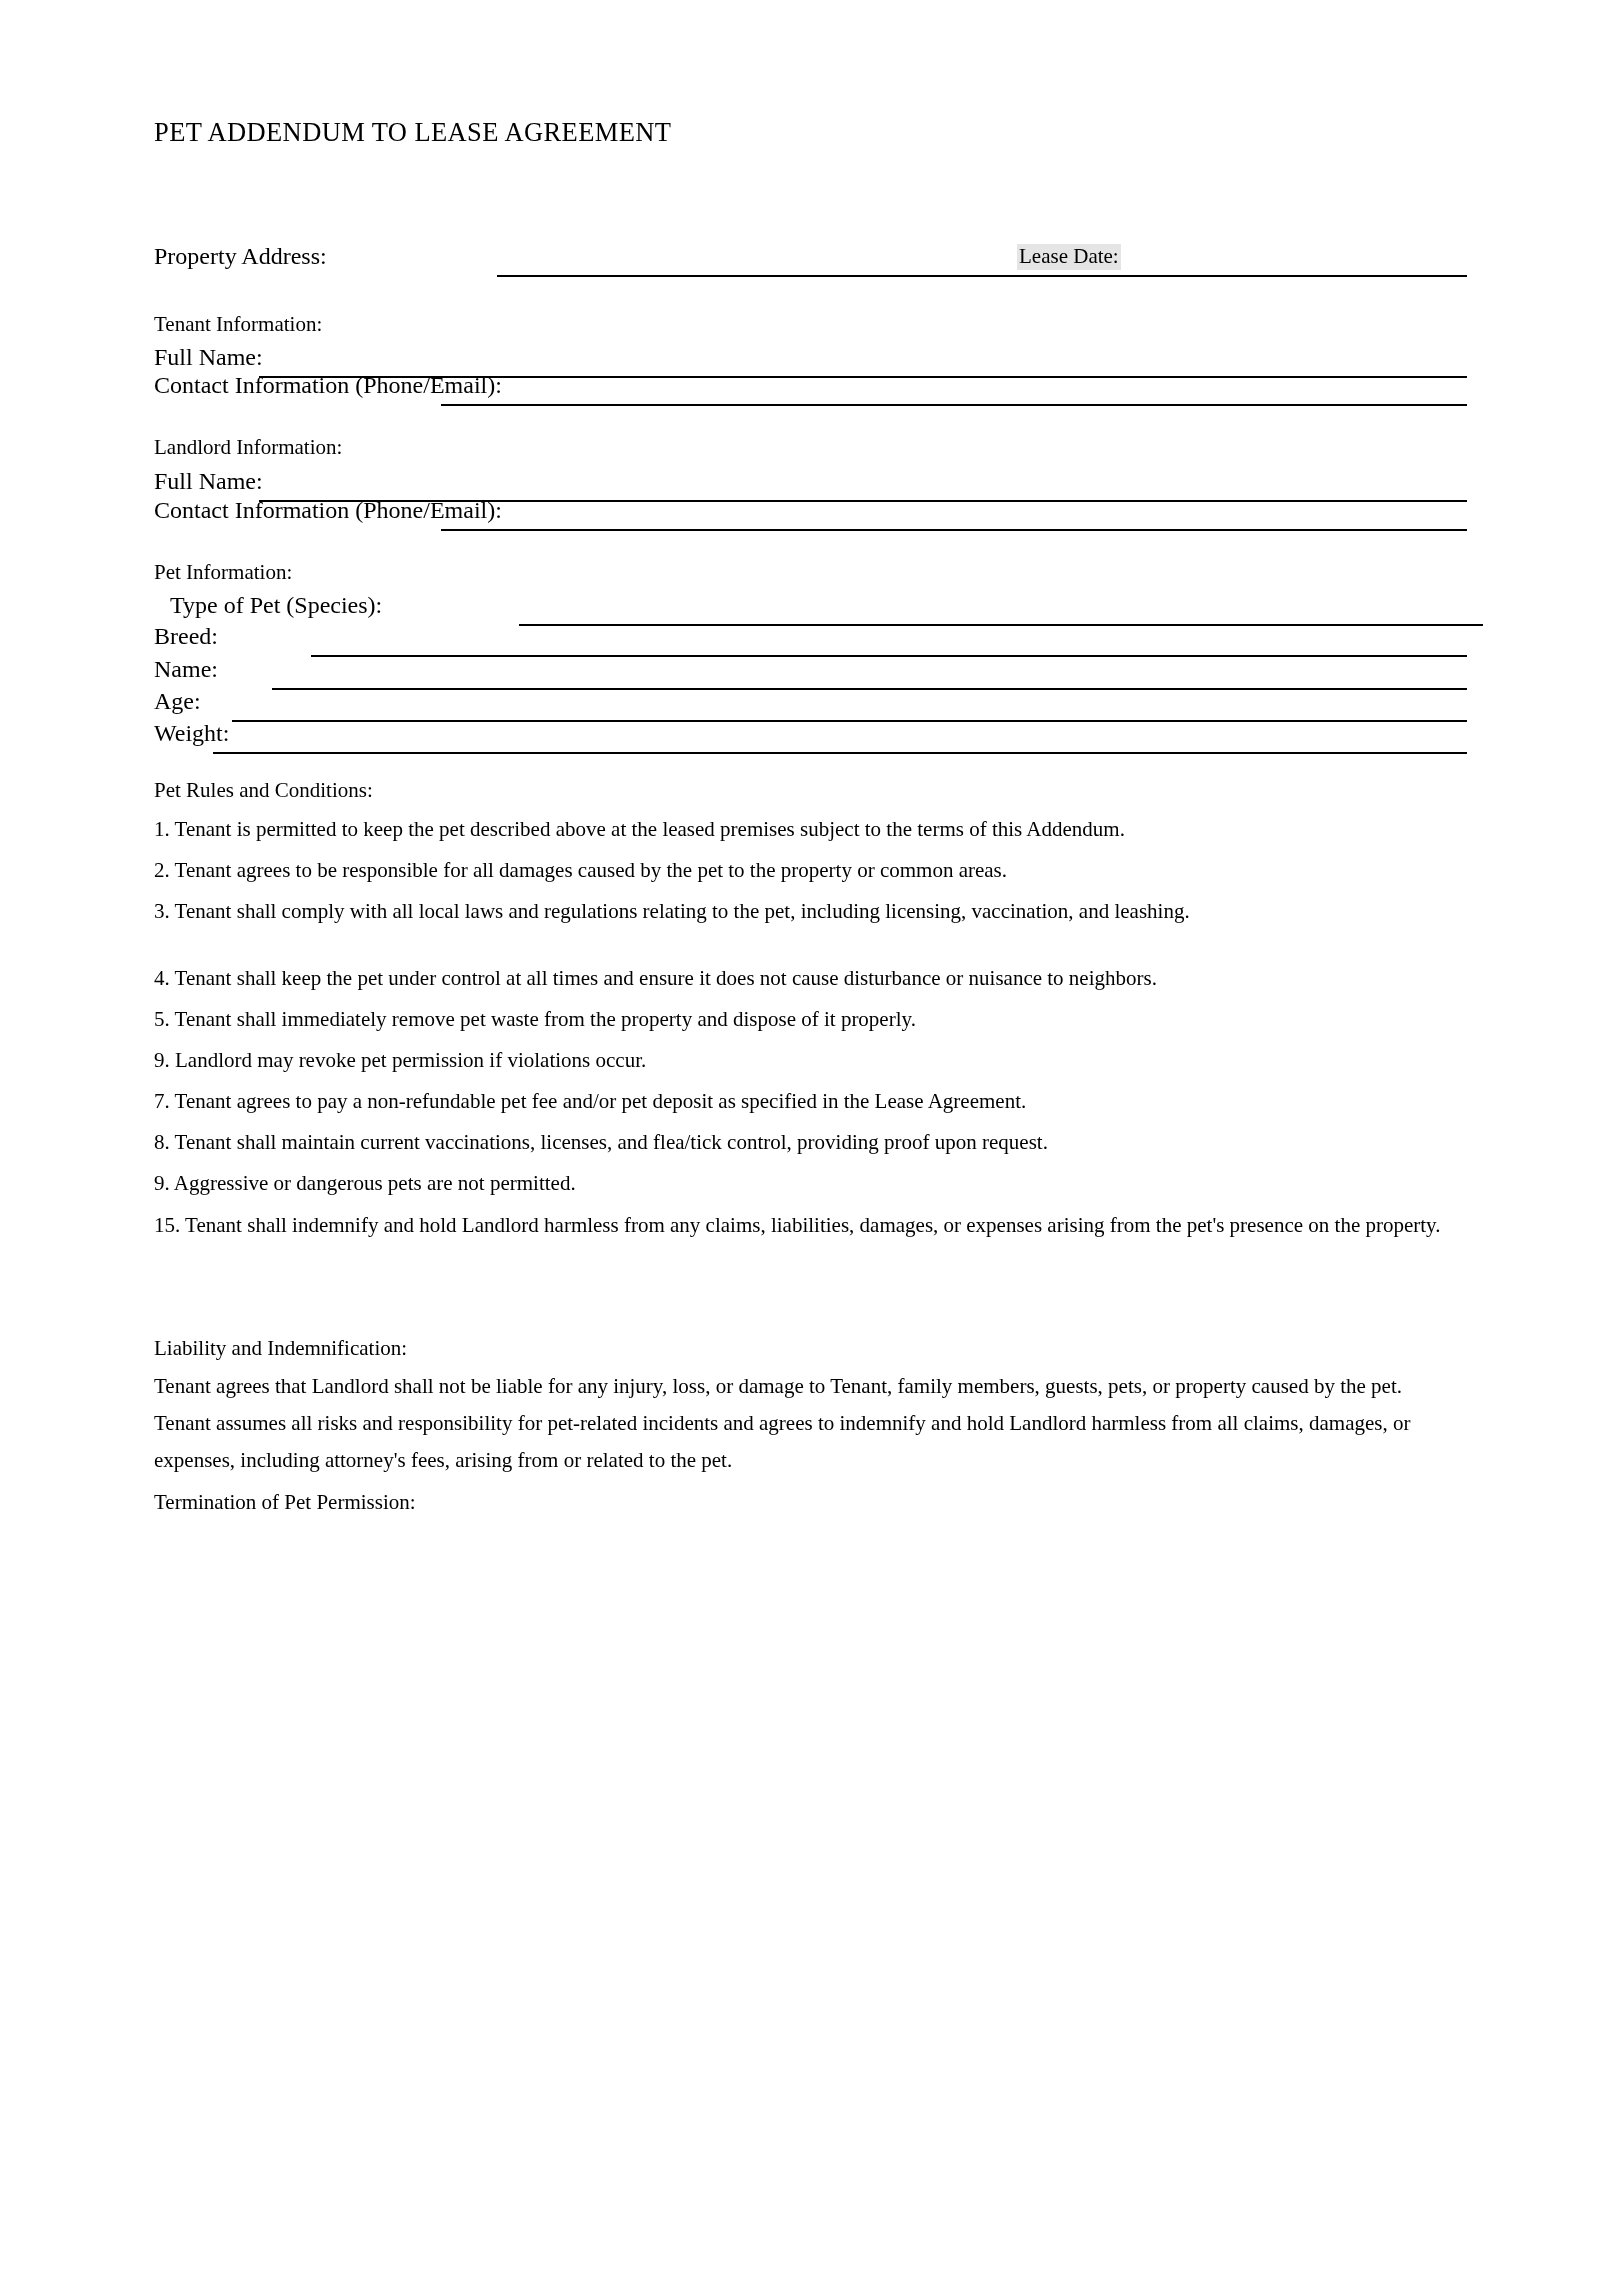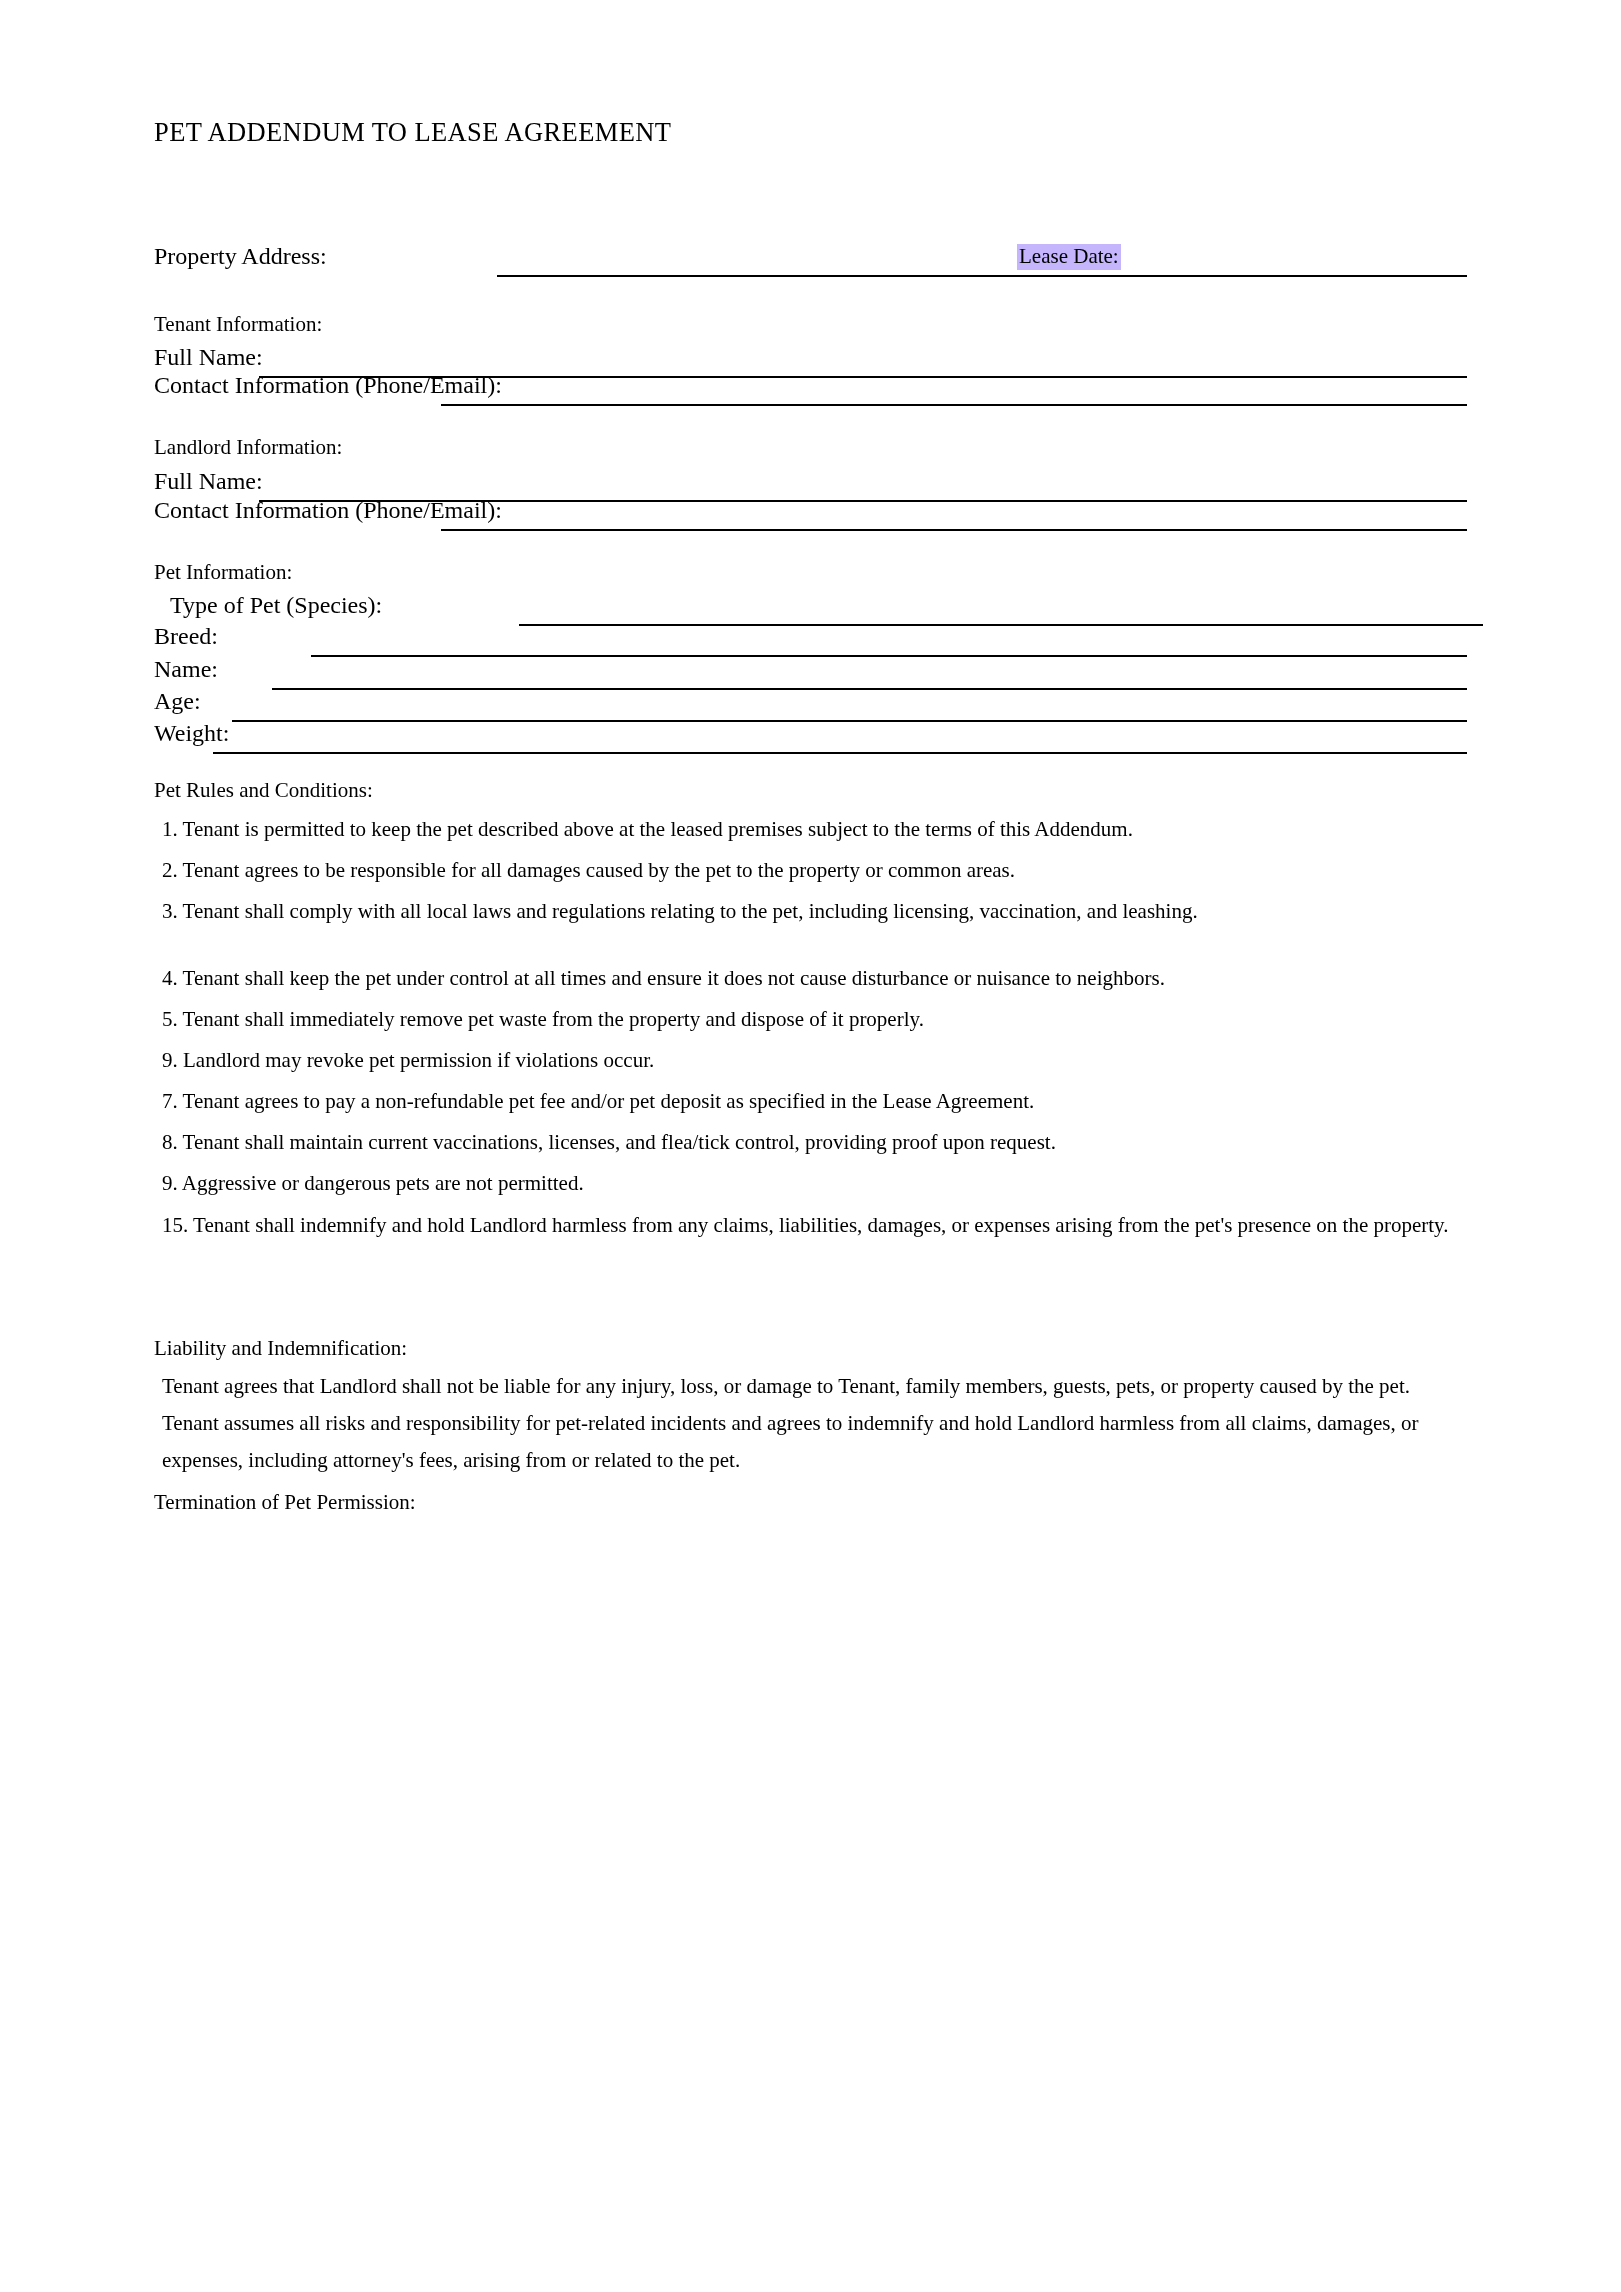--- a/index.html
+++ b/index.html
@@ -67,38 +67,38 @@
     bottom: 0;
     height: 0;
     border-bottom: 2.9px solid #000000;
   }
   .form-row .lbl-right {
     position: absolute;
     top: 0;
     font-size: 21px;
     line-height: 25.5px;
     white-space: nowrap;
-    background: #c4b5fd;
+    background: #e5e5e5;
     padding: 0 2px;
     z-index: 2;
   }
 
   
   .section-head {
     position: absolute;
     left: 0;
     font-size: 21px;
     line-height: 25.5px;
     white-space: nowrap;
   }
 
   
   .para {
     position: absolute;
-    left: 8px;
+    left: 0;
     width: 1313px;
     font-size: 21px;
     line-height: 37px;
     text-align: left;
   }
   .para-narrow {
     width: 1309px;
   }
 </style>
 </head>

